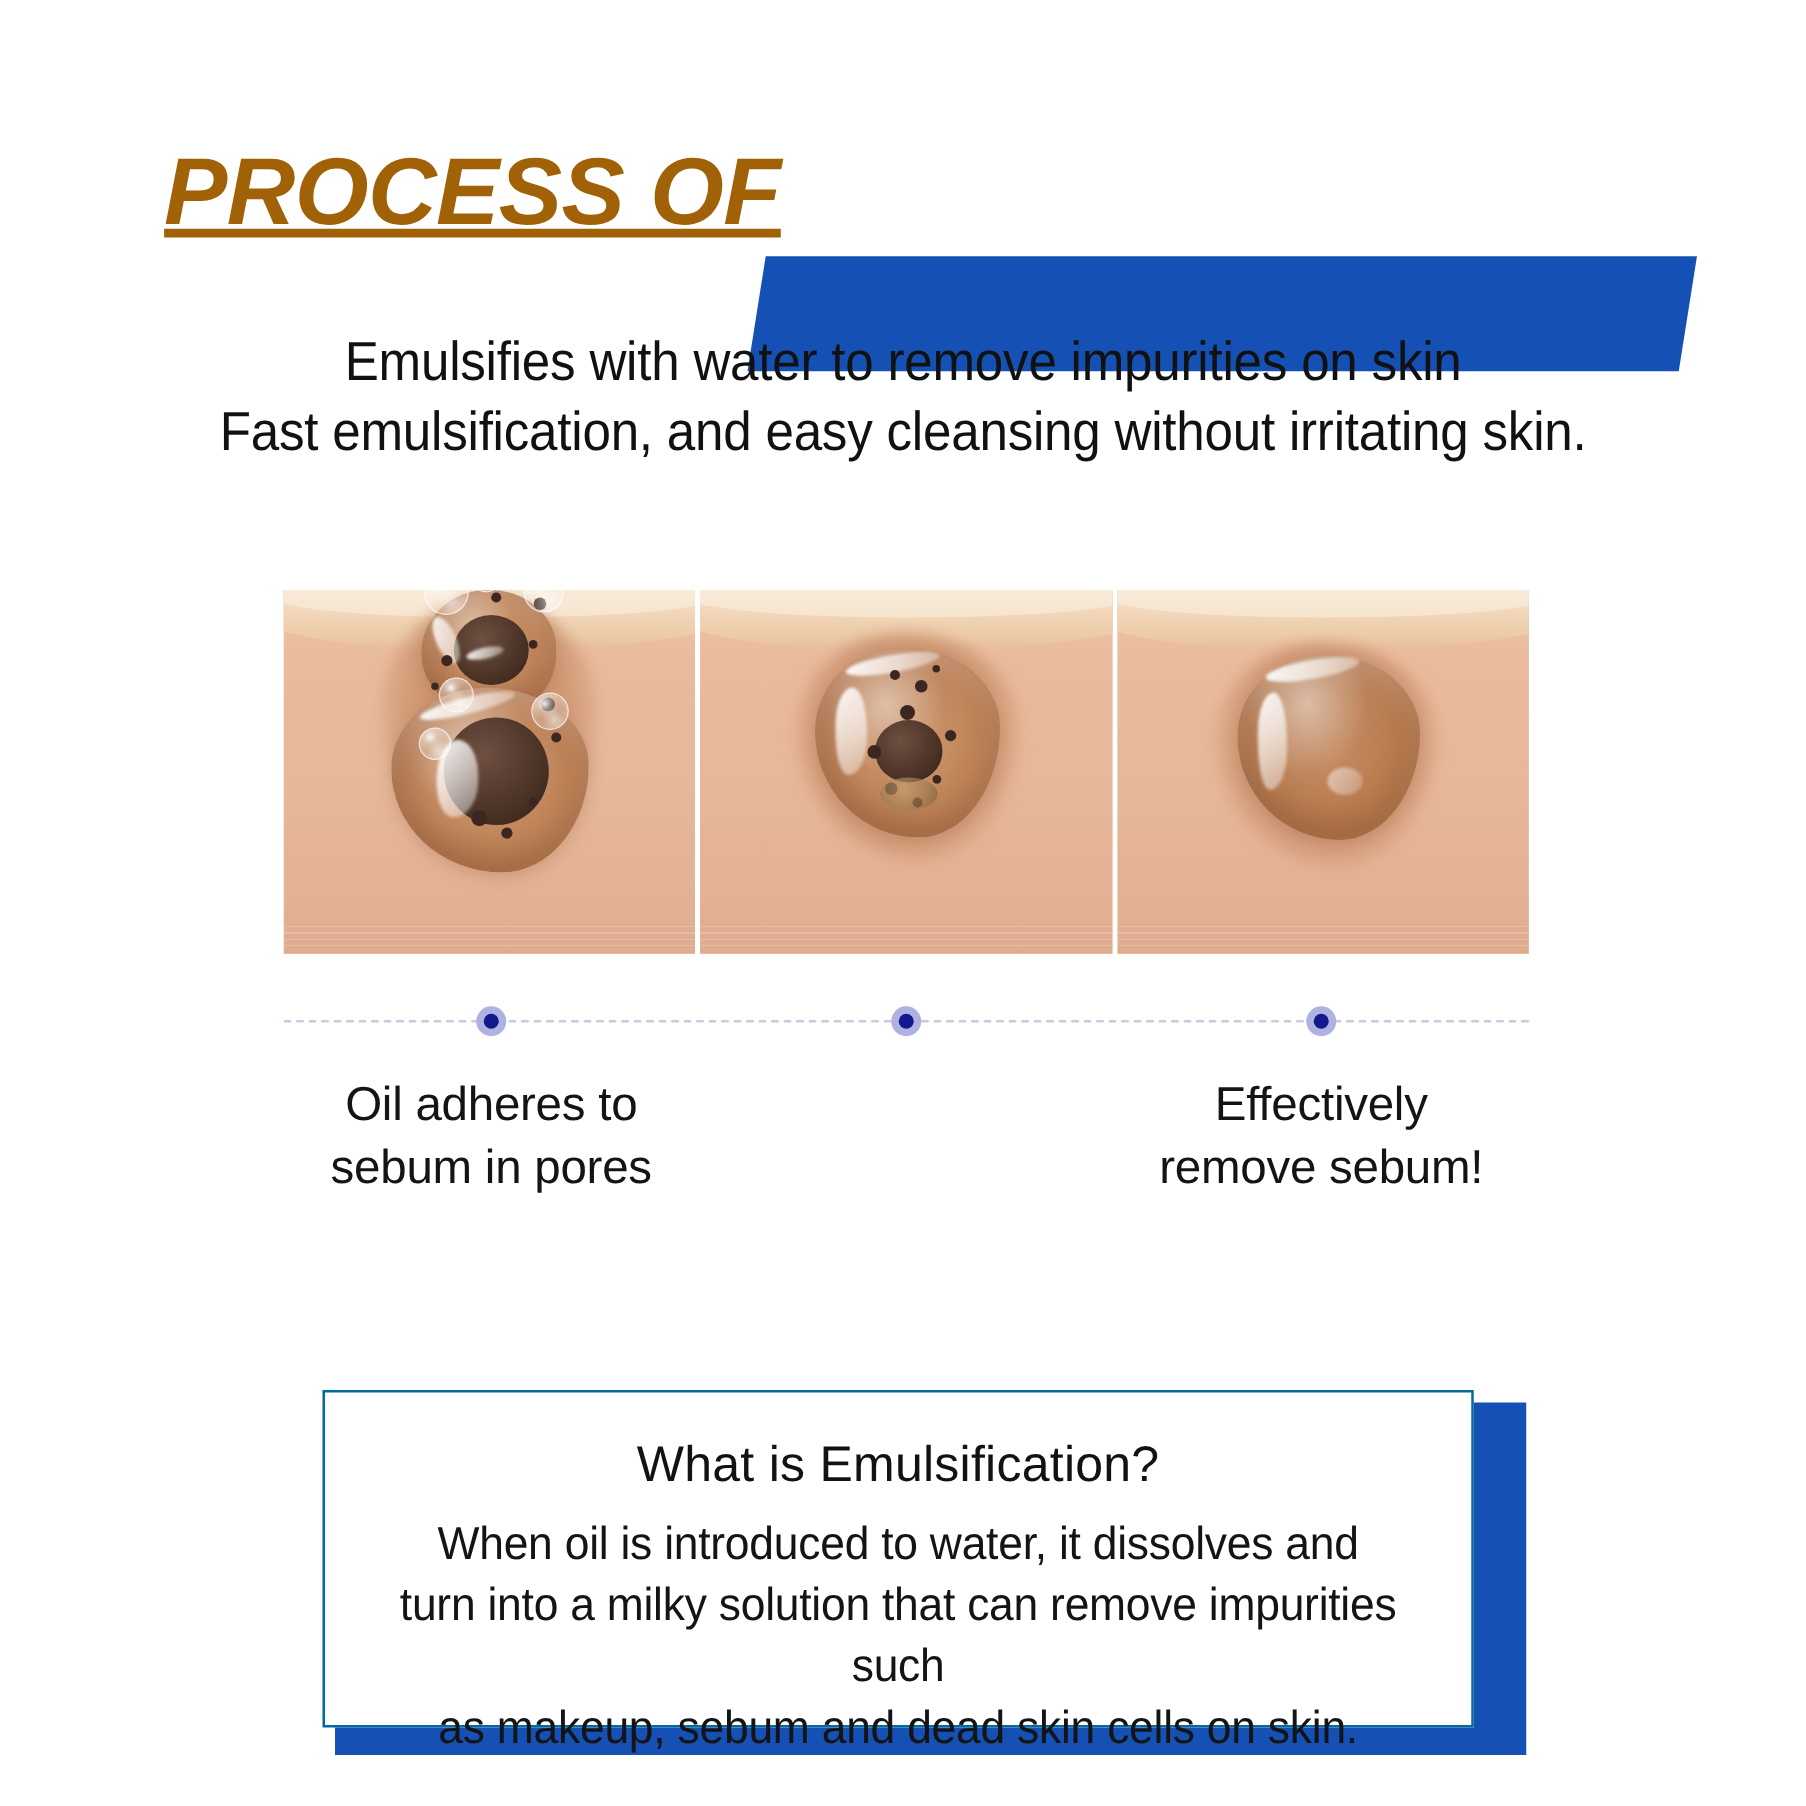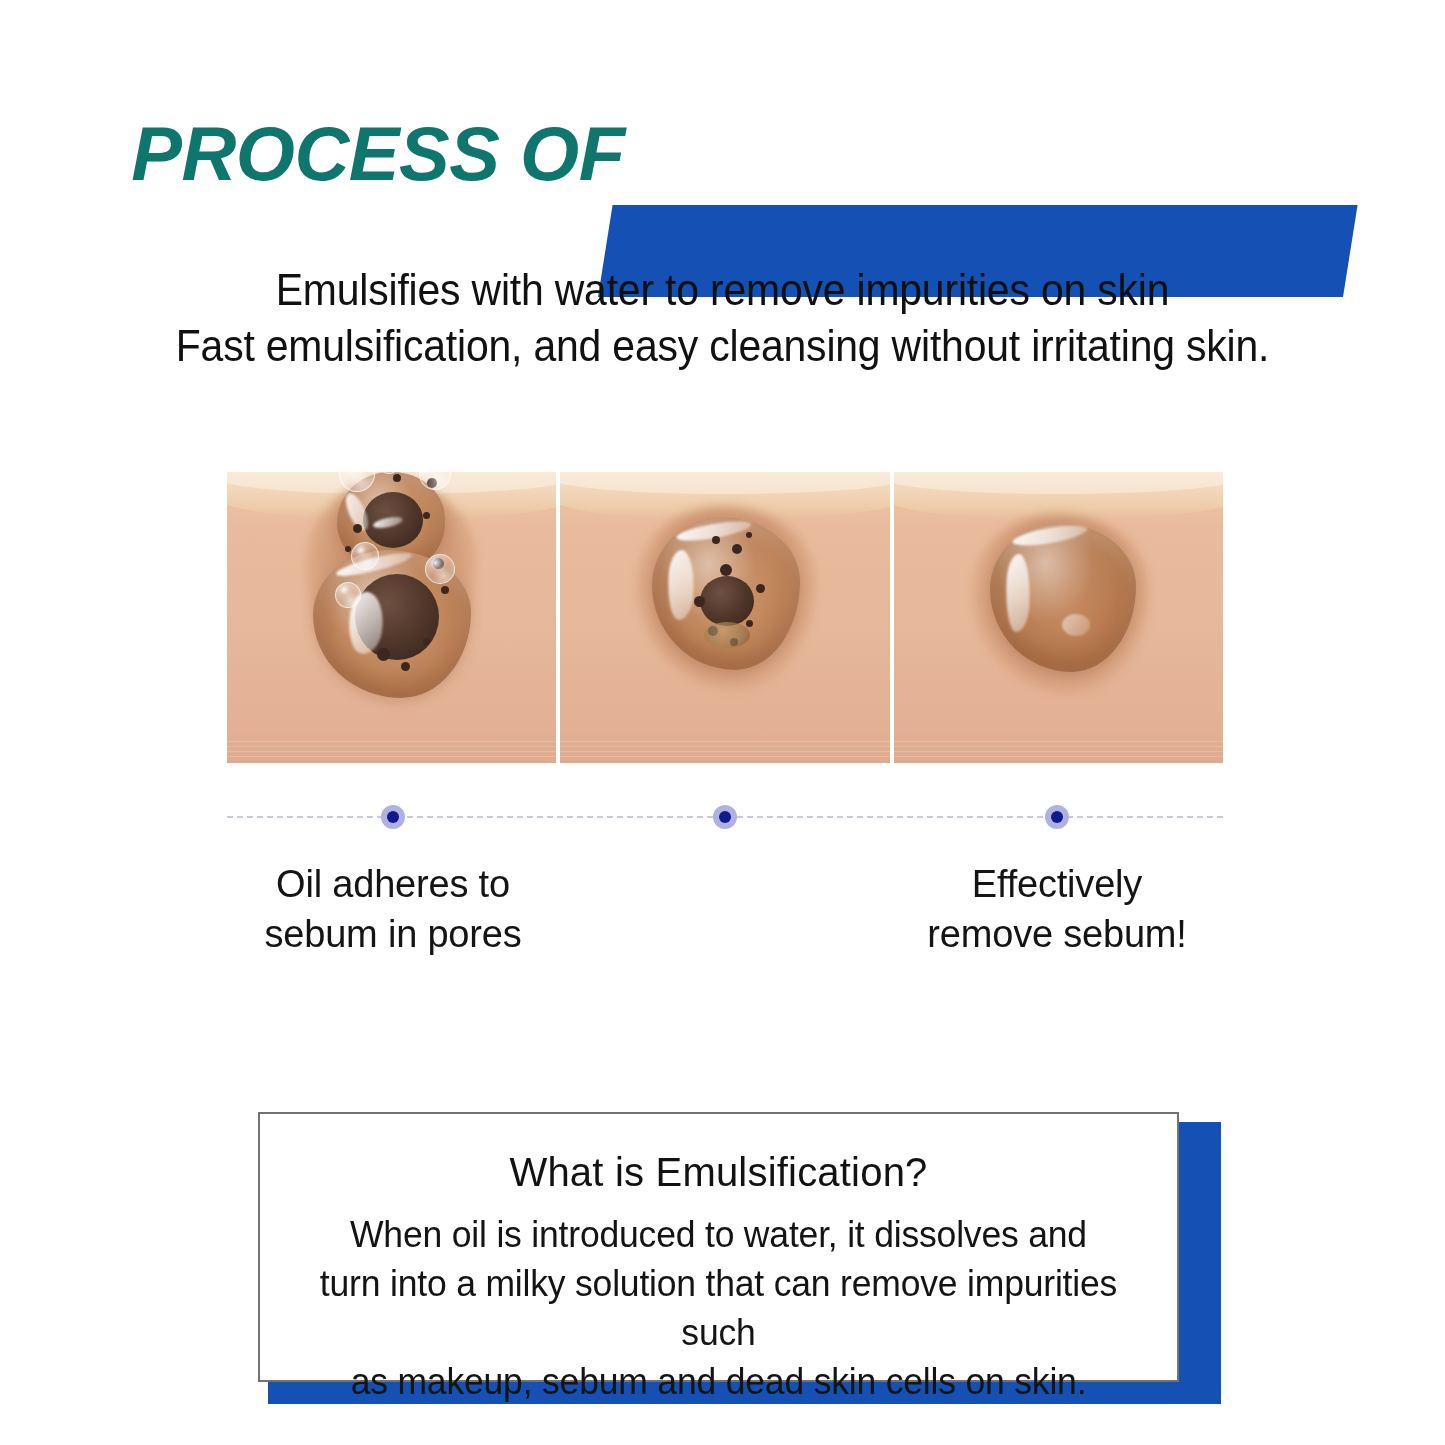--- a/index.html
+++ b/index.html
@@ -42,21 +42,22 @@
     text-align: center;
     white-space: nowrap;
     font-family: "Liberation Sans Narrow", "Liberation Sans", sans-serif;
     font-weight: bold;
     font-style: italic;
     font-size: 76px;
     letter-spacing: -0.5px;
     line-height: 112px;
   }
   .title-part-a {
-    color: #0f766e;
+    color: #a16207;
+    text-decoration: underline;
   }
   .title-part-b {
     color: #ffffff;
     padding-left: 12px;
   }
 
   
   #subtitle {
     position: absolute;
     left: 0;
@@ -254,21 +255,21 @@
     height: 282px;
     background: #1550B5;
   }
   #callout {
     position: absolute;
     left: 258px;
     top: 1112px;
     width: 921px;
     height: 270px;
     background: #ffffff;
-    border: 2px solid #737373;
+    border: 2px solid #0369a1;
     box-sizing: border-box;
     text-align: center;
   }
   #callout-heading {
     margin-top: 34px;
     color: #121212;
     font-family: "Liberation Sans Narrow", "Liberation Sans", sans-serif;
     font-size: 40px;
     line-height: 48px;
     letter-spacing: 0.2px;

